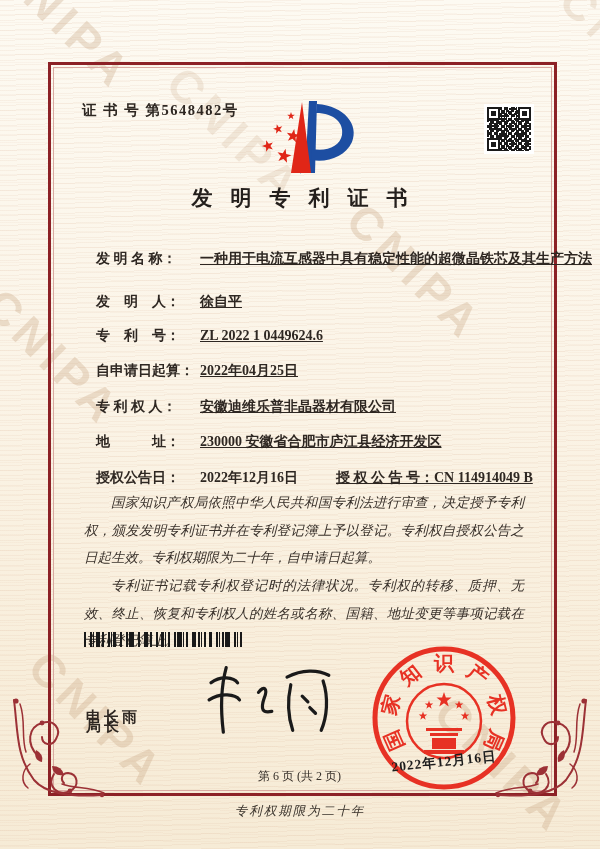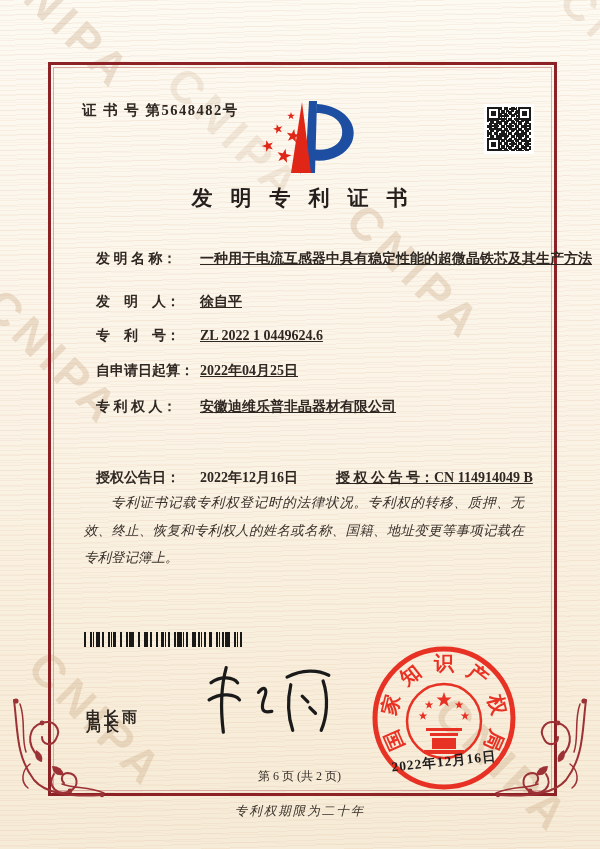--- a/index.html
+++ b/index.html
@@ -146,24 +146,27 @@
   <div class="row r1">
     <span class="lbl">发 明 名 称：</span><span>一种用于电流互感器中具有稳定性能的超微晶铁芯及其生产方法</span></div>
   <div class="row r2">
     <span class="lbl">发　明　人：</span><span>徐自平</span></div>
   <div class="row r3">
     <span class="lbl">专　利　号：</span><span>ZL 2022 1 0449624.6</span></div>
   <div class="row r4">
     <span class="lbl">自申请日起算：</span><span>2022年04月25日</span></div>
   <div class="row r5">
     <span class="lbl">专 利 权 人：</span><span>安徽迪维乐普非晶器材有限公司</span></div>
+  <div class="row r6">
+    <span class="lbl">地　　　址：</span><span>230000 安徽省合肥市庐江县经济开发区</span></div>
   <div class="row r7">
     <span class="lbl">授权公告日：</span><span class="val-date">2022年12月16日</span><span>授 权 公 告 号：</span><span>CN 114914049 B</span></div>
 
   <div class="body">
+    <p>国家知识产权局依照中华人民共和国专利法进行审查，决定授予专利权，颁发发明专利证书并在专利登记簿上予以登记。专利权自授权公告之日起生效。专利权期限为二十年，自申请日起算。</p>
     <p>专利证书记载专利权登记时的法律状况。专利权的转移、质押、无效、终止、恢复和专利权人的姓名或名称、国籍、地址变更等事项记载在专利登记簿上。</p>
   </div>
 
   <div class="barcode"></div>
 
   <div class="off-title">局长</div>
   <div class="off-name">申长雨</div>
 
   <svg class="sig" width="152" height="88" viewBox="0 0 160 90">
     <g fill="none" stroke="#1a1a1a" stroke-width="3.4" stroke-linecap="round">

